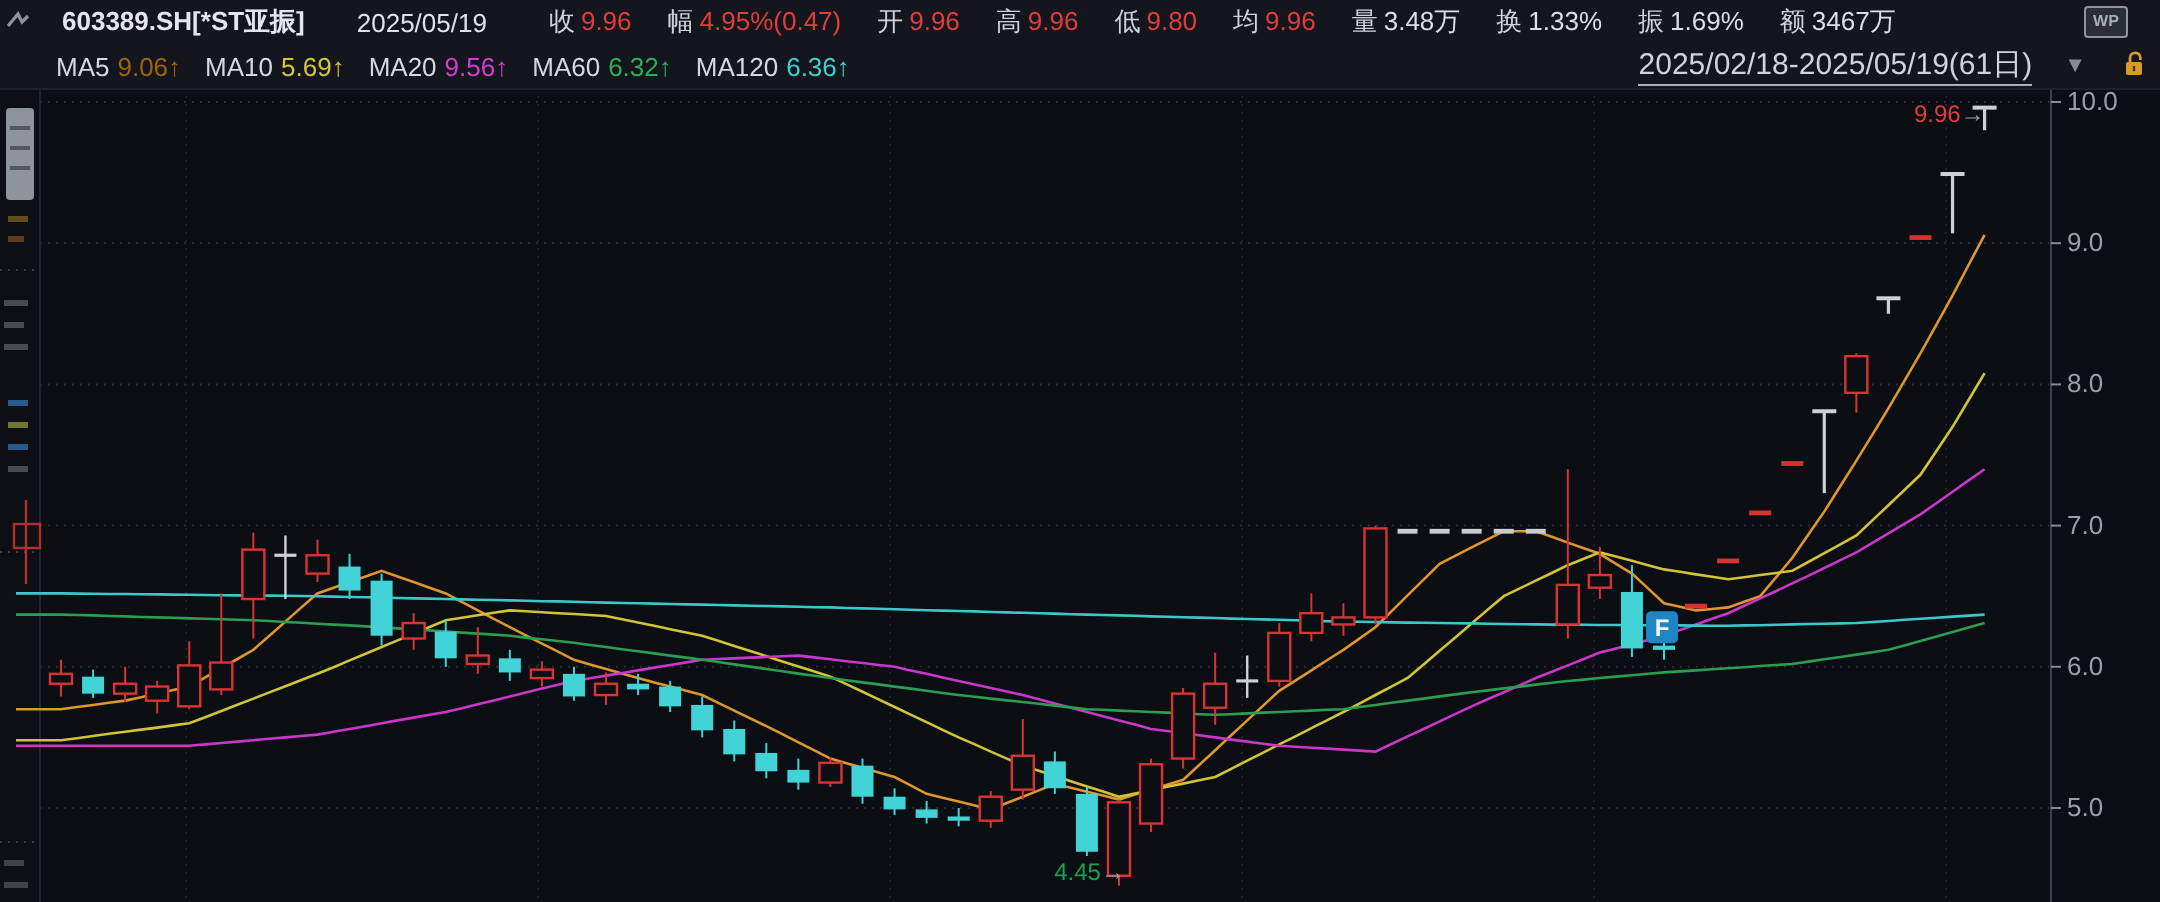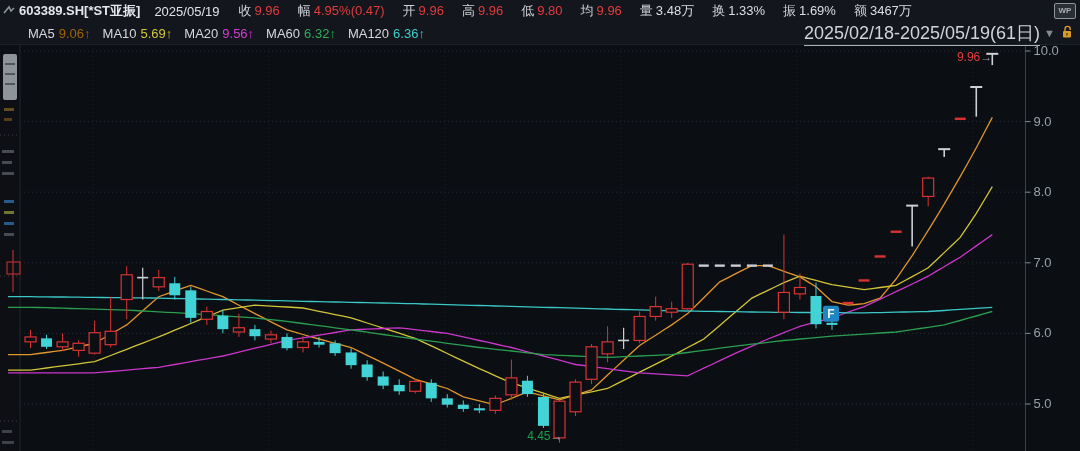--- a/index.html
+++ b/index.html
@@ -1,37 +1,37 @@
 <!DOCTYPE html>
 <html><head>
 <meta charset="utf-8">
 <style>
   html,body{margin:0;padding:0;background:#07090d;}
   .app{position:relative;width:1080px;height:451px;overflow:hidden;
        background:#0b0d12;font-family:"Liberation Sans",sans-serif;
        -webkit-font-smoothing:antialiased;color:#d5d8dd;}
   .hdr{position:absolute;left:0;right:0;display:flex;align-items:center;
-       font-size:13px;white-space:nowrap;background:#13161c;}
+       font-size:13px;white-space:nowrap;background:#13161c;gap:12px;}
   .hdr1{top:0;height:22px;border-bottom:1px solid #181c22;}
   .hdr2{top:22px;height:22px;border-bottom:1px solid #1d222a;}
   .logo{width:14px;height:14px;margin:0 3px 0 2px;flex:0 0 auto;}
   .code{color:#e3e6ea;margin-right:14px;font-weight:bold;}
   .date{color:#dfe2e6;margin-right:12px;}
   .fld{margin-right:11px;padding-left:7px;}
   .fld .lab{color:#cfd3d9;margin-right:3px;}
   .v-red{color:#e23c3c;}
   .v-wht{color:#dcdfe4;}
   .spacer{flex:1;}
-  .wp-icon{flex:0 0 auto;margin-right:4px;width:20px;height:14px;border:1px solid #8f959d;
+  .wp-icon{flex:0 0 auto;margin-right:16px;width:20px;height:14px;border:1px solid #8f959d;
        border-radius:2px;color:#a8aeb6;font-size:8px;line-height:14px;text-align:center;
        background:#2a2e35;font-weight:bold;}
   .ma-wrap{margin-left:28px;display:flex;}
   .ma-item{margin-right:12px;}
   .ma-item .lab{color:#d5d8dd;margin-right:4px;}
-  .range{color:#d0d4da;border-bottom:1px solid #aeb3ba;font-size:18px;margin-right:4px;cursor:pointer;}
+  .range{color:#d0d4da;border-bottom:1px solid #aeb3ba;font-size:15px;margin-right:4px;cursor:pointer;}
   .tri{color:#868c95;font-size:11px;margin-right:6px;cursor:pointer;}
   .lock{margin-right:6px;cursor:pointer;display:inline-block;}
   svg.chart{position:absolute;left:0;top:0;}
 </style>
 </head>
 <body>
 
 <div class="app">
 
   <svg class="chart" id="chartSvg" width="1080" height="451">

